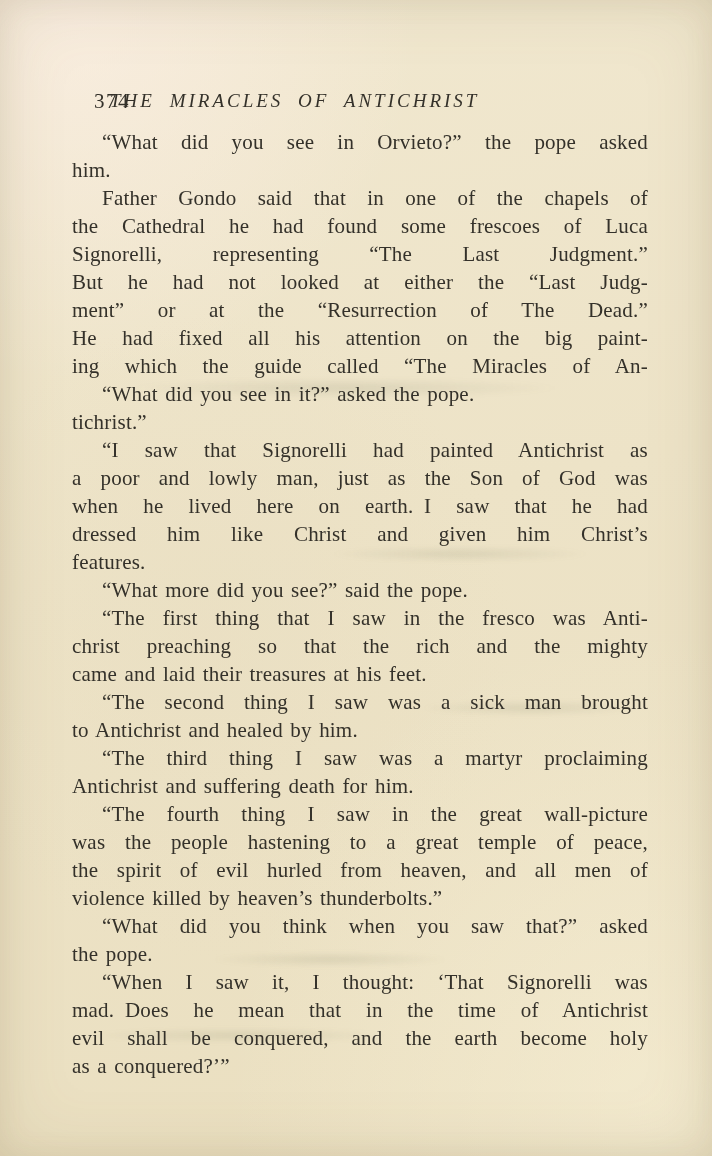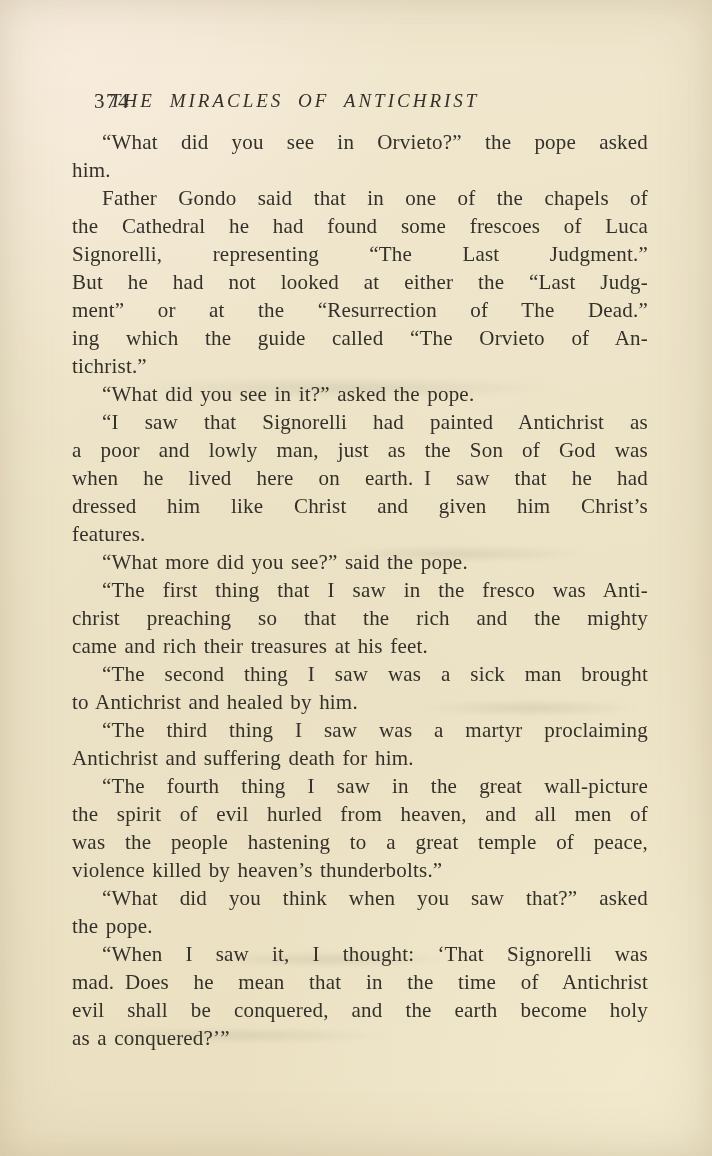--- a/index.html
+++ b/index.html
@@ -90,39 +90,40 @@
 </div>
 
 <div class="page-body">
     <div class="line indent just">“What did you see in Orvieto?” the pope asked</div>
     <div class="line last">him.</div>
     <div class="line indent just">Father Gondo said that in one of the chapels of</div>
     <div class="line just">the Cathedral he had found some frescoes of Luca</div>
     <div class="line just">Signorelli, representing “The Last Judgment.”</div>
     <div class="line just">But he had not looked at either the “Last Judg-</div>
     <div class="line just">ment” or at the “Resurrection of The Dead.”</div>
-    <div class="line just">ing which the guide called “The Orvieto of An-</div>
+    <div class="line just">He had fixed all his attention on the big paint-</div>
+    <div class="line just">ing which the guide called “The Miracles of An-</div>
+    <div class="line indent last">“What did you see in it?” asked the pope.</div>
     <div class="line last">tichrist.”</div>
-    <div class="line indent last">“What did you see in it?” asked the pope.</div>
     <div class="line indent just">“I saw that Signorelli had painted Antichrist as</div>
     <div class="line just">a poor and lowly man, just as the Son of God was</div>
     <div class="line just">when he lived here on earth. I saw that he had</div>
     <div class="line just">dressed him like Christ and given him Christ’s</div>
     <div class="line last">features.</div>
     <div class="line indent last">“What more did you see?” said the pope.</div>
     <div class="line indent just">“The first thing that I saw in the fresco was Anti-</div>
     <div class="line just">christ preaching so that the rich and the mighty</div>
-    <div class="line last">came and rich their treasures at his feet.</div>
+    <div class="line last">came and laid their treasures at his feet.</div>
     <div class="line indent just">“The second thing I saw was a sick man brought</div>
     <div class="line last">to Antichrist and healed by him.</div>
     <div class="line indent just">“The third thing I saw was a martyr proclaiming</div>
     <div class="line last">Antichrist and suffering death for him.</div>
     <div class="line indent just">“The fourth thing I saw in the great wall-picture</div>
+    <div class="line just">was the people hastening to a great temple of peace,</div>
     <div class="line just">the spirit of evil hurled from heaven, and all men of</div>
-    <div class="line just">was the people hastening to a great temple of peace,</div>
     <div class="line last">violence killed by heaven’s thunderbolts.”</div>
     <div class="line indent just">“What did you think when you saw that?” asked</div>
     <div class="line last">the pope.</div>
     <div class="line indent just">“When I saw it, I thought: ‘That Signorelli was</div>
     <div class="line just">mad. Does he mean that in the time of Antichrist</div>
     <div class="line just">evil shall be conquered, and the earth become holy</div>
     <div class="line last">as a conquered?’”</div>
   </div>
 
 </body></html>

